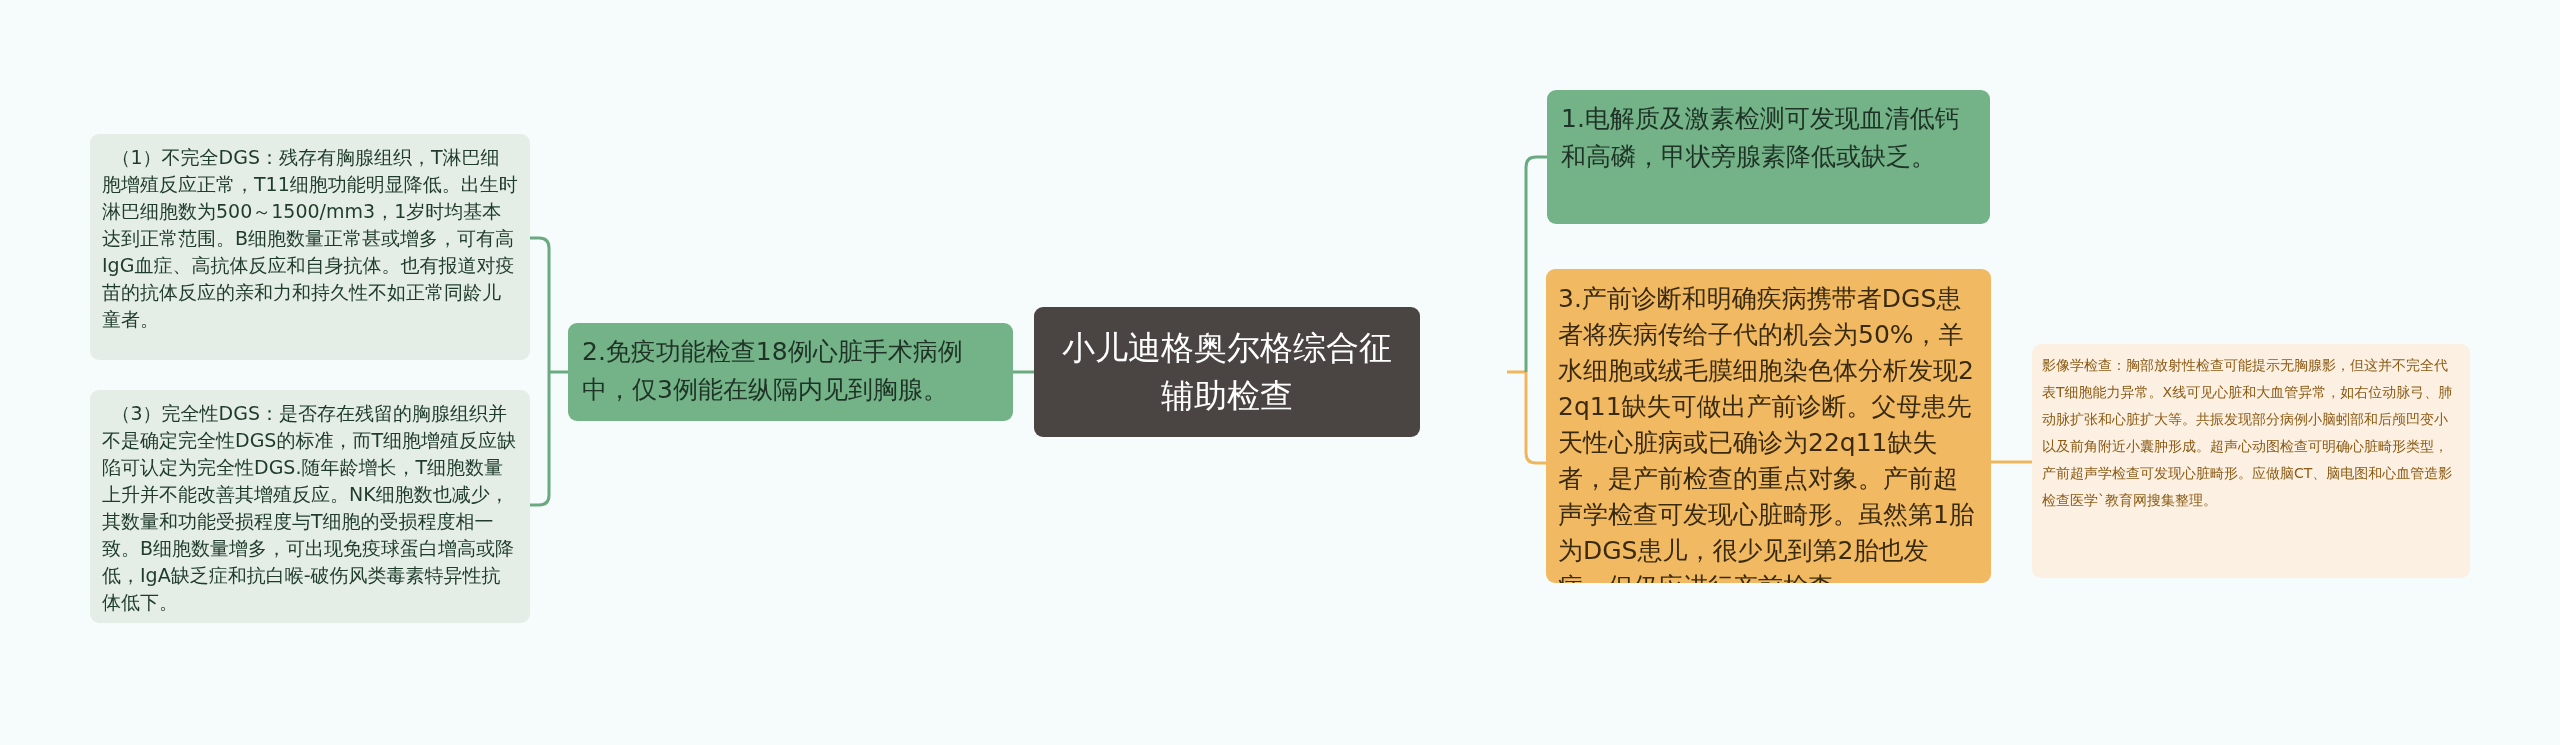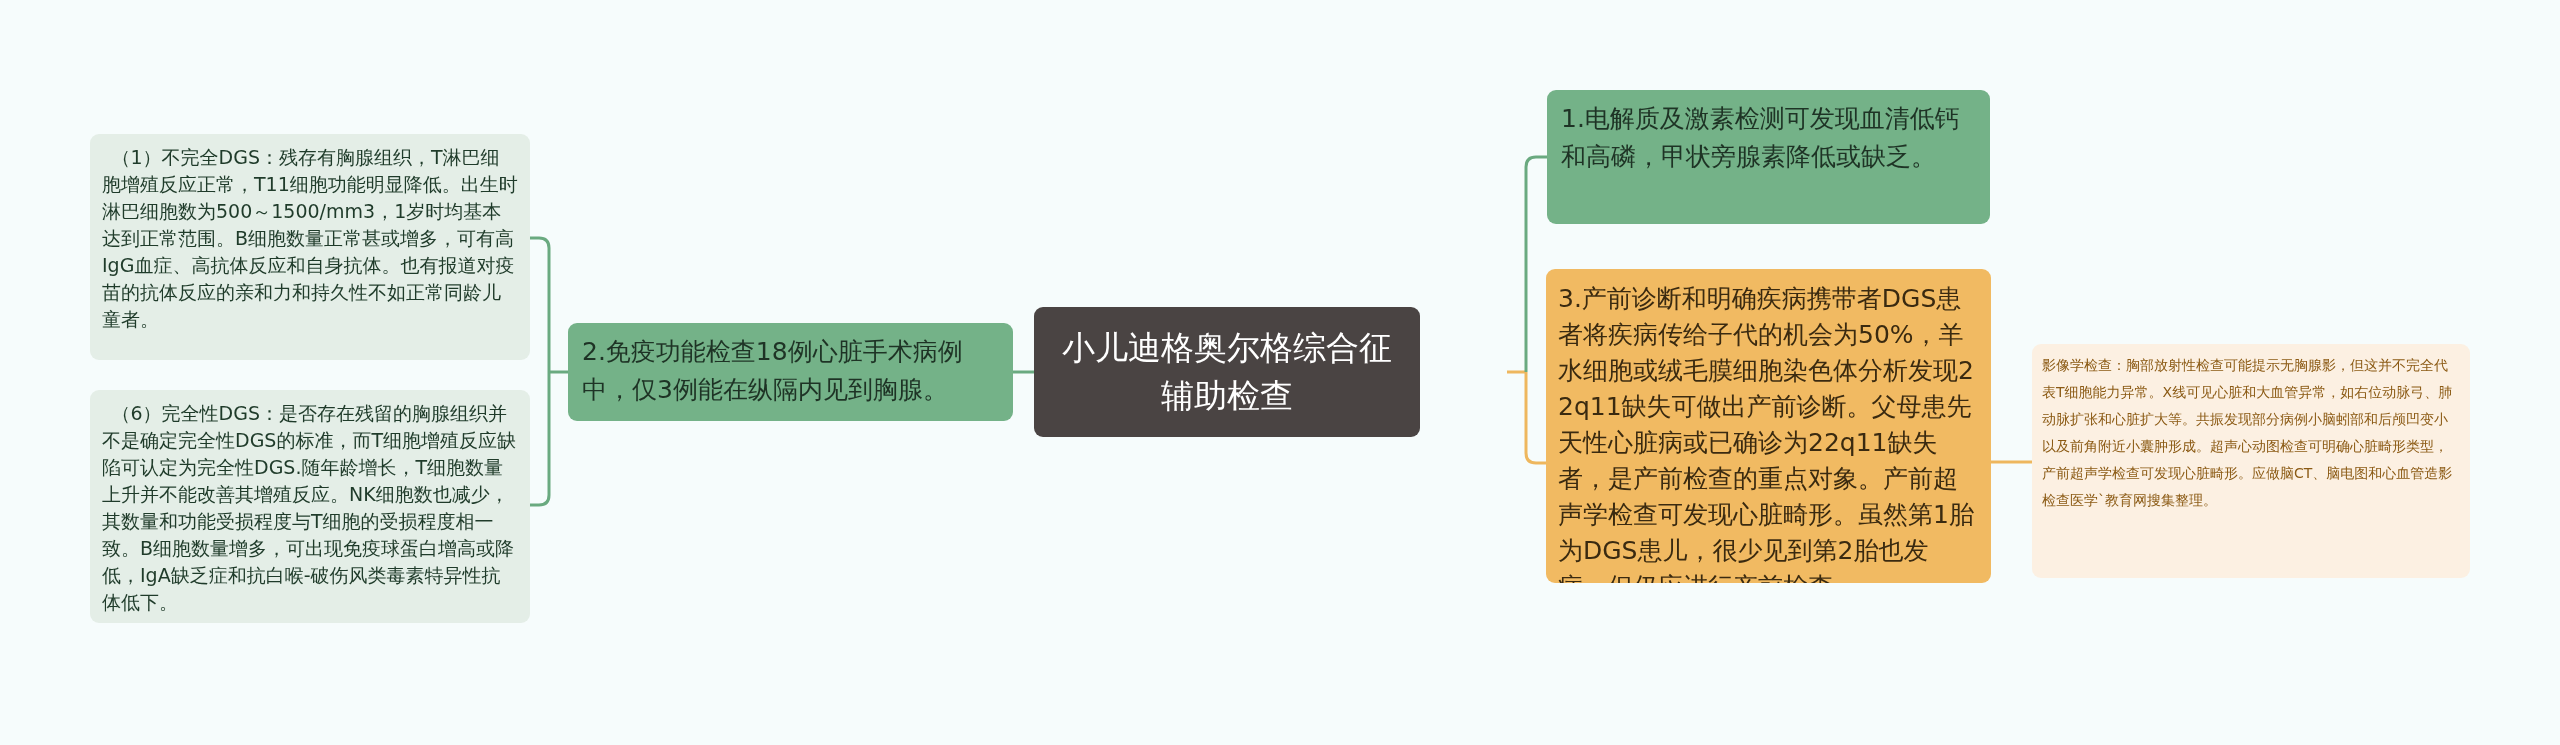--- a/index.html
+++ b/index.html
@@ -50,21 +50,21 @@
   <path d="M1526 372 L1526 453 Q1526 463 1536 463 L1546 463" stroke="#eeb75e" stroke-width="3" fill="none"></path>
 
   <path d="M1991 462 L2032 462" stroke="#eeb75e" stroke-width="3" fill="none"></path>
 </svg>
 
 <div class="node leaf-green" style="left:90px;top:134px;width:440px;height:226px;">
   <span>（1）不完全DGS：残存有胸腺组织，T淋巴细胞增殖反应正常，T11细胞功能明显降低。出生时淋巴细胞数为500～1500/mm3，1岁时均基本达到正常范围。B细胞数量正常甚或增多，可有高IgG血症、高抗体反应和自身抗体。也有报道对疫苗的抗体反应的亲和力和持久性不如正常同龄儿童者。</span>
 </div>
 
 <div class="node leaf-green" style="left:90px;top:390px;width:440px;height:233px;">
-  <span>（6）完全性DGS：是否存在残留的胸腺组织并不是确定完全性DGS的标准，而T细胞增殖反应缺陷可认定为完全性DGS.随年龄增长，T细胞数量上升并不能改善其增殖反应。NK细胞数也减少，其数量和功能受损程度与T细胞的受损程度相一致。B细胞数量增多，可出现免疫球蛋白增高或降低，IgA缺乏症和抗白喉-破伤风类毒素特异性抗体低下。</span>
+  <span>（3）完全性DGS：是否存在残留的胸腺组织并不是确定完全性DGS的标准，而T细胞增殖反应缺陷可认定为完全性DGS.随年龄增长，T细胞数量上升并不能改善其增殖反应。NK细胞数也减少，其数量和功能受损程度与T细胞的受损程度相一致。B细胞数量增多，可出现免疫球蛋白增高或降低，IgA缺乏症和抗白喉-破伤风类毒素特异性抗体低下。</span>
 </div>
 
 <div class="node branch-green" style="left:568px;top:323px;width:445px;height:98px;">
   <span>2.免疫功能检查18例心脏手术病例中，仅3例能在纵隔内见到胸腺。</span>
 </div>
 
 <div class="node center" style="left:1034px;top:307px;width:386px;height:130px;">
   <span>小儿迪格奥尔格综合征辅助检查</span>
 </div>
 

